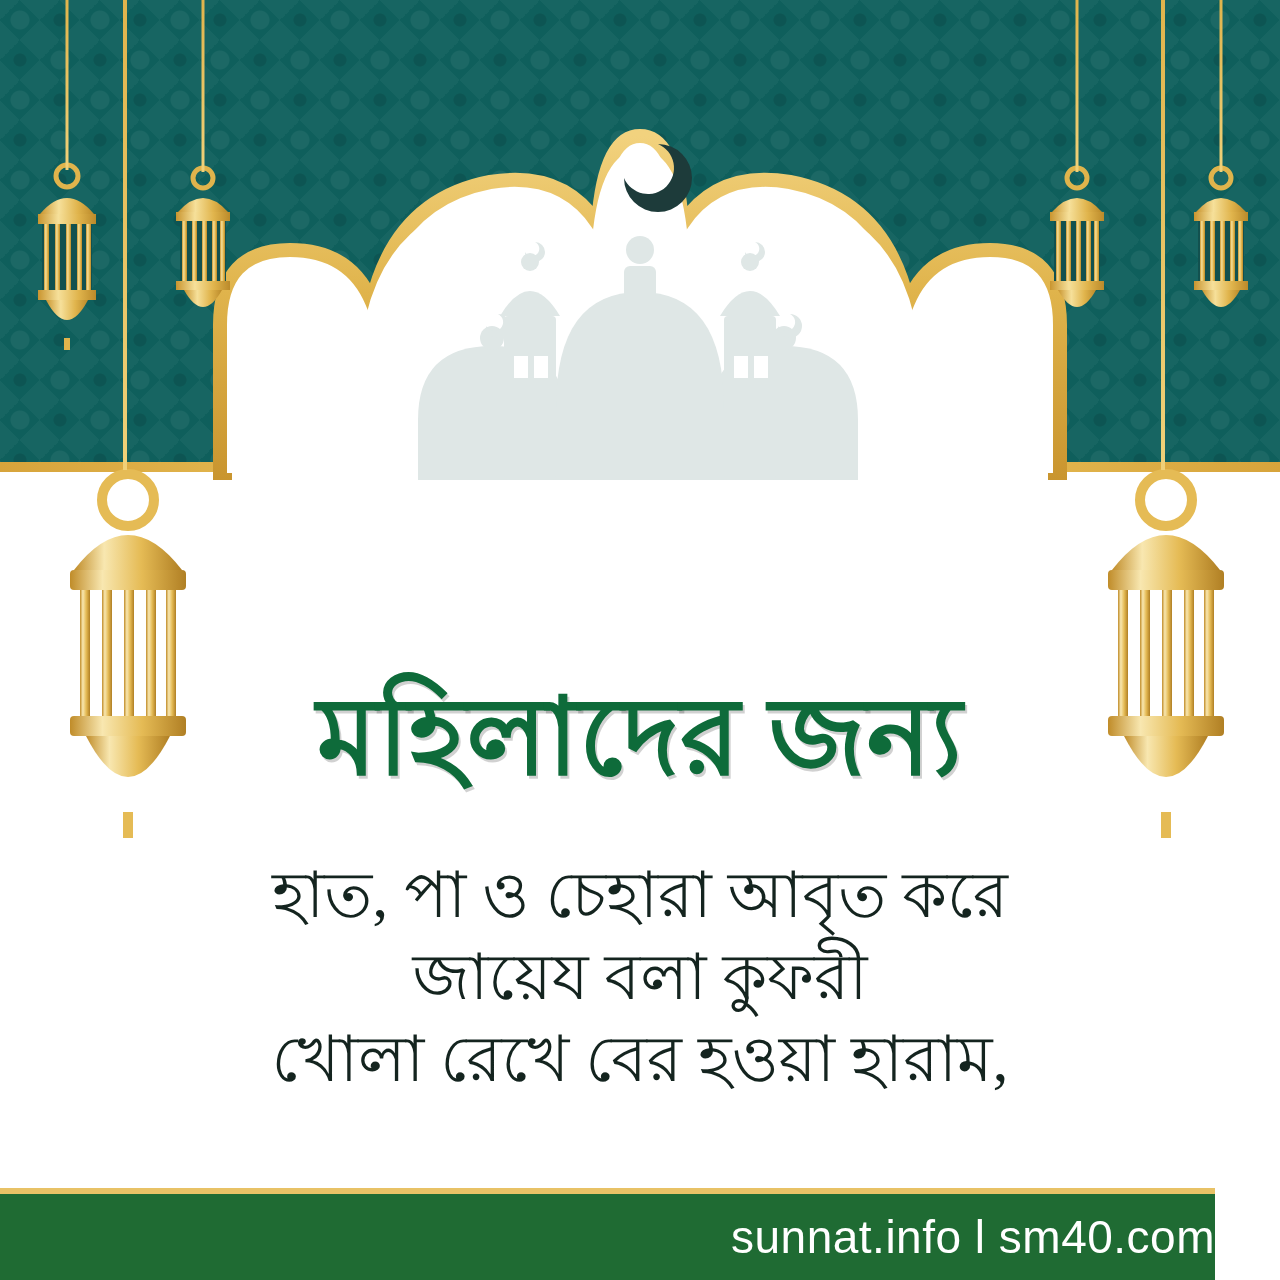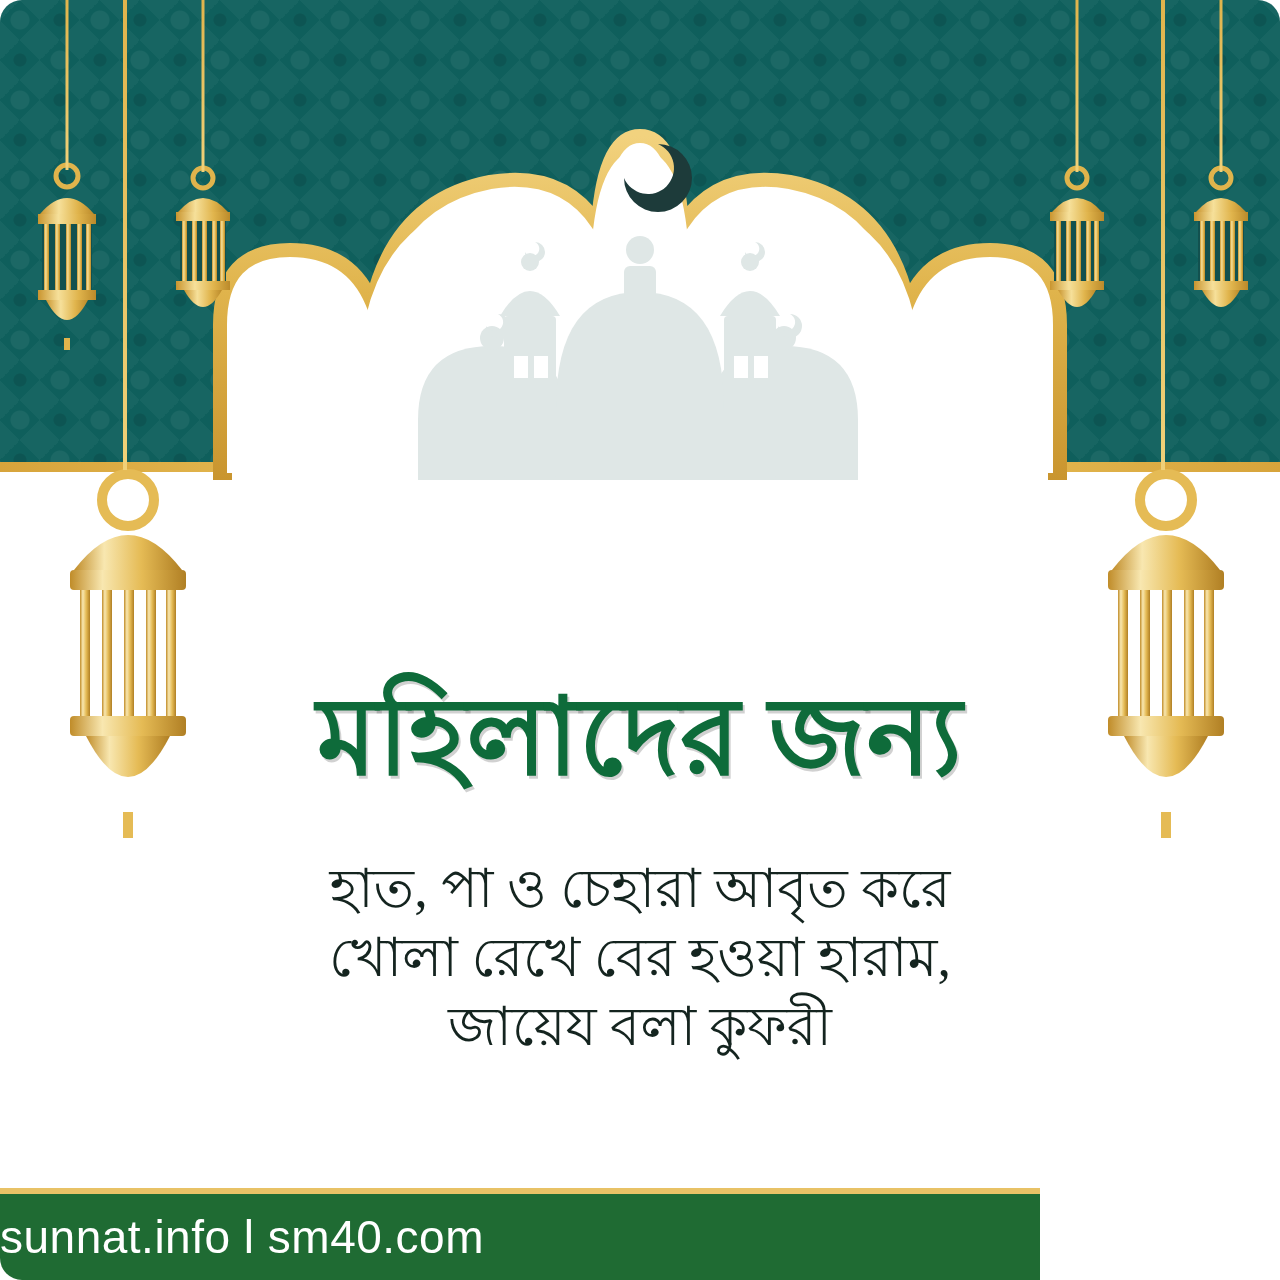--- a/index.html
+++ b/index.html
@@ -7,21 +7,20 @@
     padding: 0;
     background: #ffffff;
   }
   #poster {
     position: relative;
     width: 1280px;
     height: 1280px;
     overflow: hidden;
     background: #ffffff;
     font-family: "Liberation Sans", sans-serif;
-    border-radius: 22px;
   }
 
   
   .teal-band {
     position: absolute;
     left: 0; top: 0;
     width: 1280px;
     height: 472px;
     background-color: #0f5f5c;
     background-image:
@@ -66,35 +65,35 @@
     line-height: 1.15;
     color: #0e6b3a;
     letter-spacing: 1px;
     text-shadow: 2px 3px 0 rgba(0,0,0,0.18);
   }
   .subtext {
     position: absolute;
     left: 0; right: 0; top: 855px;
     text-align: center;
     font-family: "Liberation Serif", serif;
-    font-size: 54px;
+    font-size: 64px;
     line-height: 1.28;
     color: #14241f;
   }
   .subtext div { white-space: nowrap; }
 
   
   .footer {
     position: absolute;
     left: 0; bottom: 0;
-    width: 1040px; height: 86px;
+    width: 1215px; height: 86px;
     background: #1f6b33;
     display: flex;
     align-items: center;
-    justify-content: flex-start;
+    justify-content: flex-end;
   }
   .footer-text {
     color: #ffffff;
     font-family: "Liberation Sans", sans-serif;
     font-size: 46px;
     letter-spacing: 0.5px;
   }
   .footer::before{
     content:"";
     position:absolute; left:0; right:0; top:-6px; height:6px;
@@ -293,21 +292,21 @@
       <rect x="30" y="716" width="116" height="20" rx="4" fill="url(#lg2)"></rect>
       <path d="M 46 736 Q 88 818 130 736 Z" fill="url(#lg2)"></path>
       <rect x="83" y="812" width="10" height="26" fill="#e5bb55"></rect>
     </svg>
   </div>
 
   <div class="headline">মহিলাদের জন্য</div>
 
   <div class="subtext">
     <div>হাত, পা ও চেহারা আবৃত করে</div>
+    <div>জায়েয বলা কুফরী</div>
     <div>খোলা রেখে বের হওয়া হারাম,</div>
-    <div>জায়েয বলা কুফরী</div>
   </div>
 
   <div class="footer">
     <span class="footer-text">sunnat.info l sm40.com</span>
   </div>
 
 </div>
 
 </body></html>

